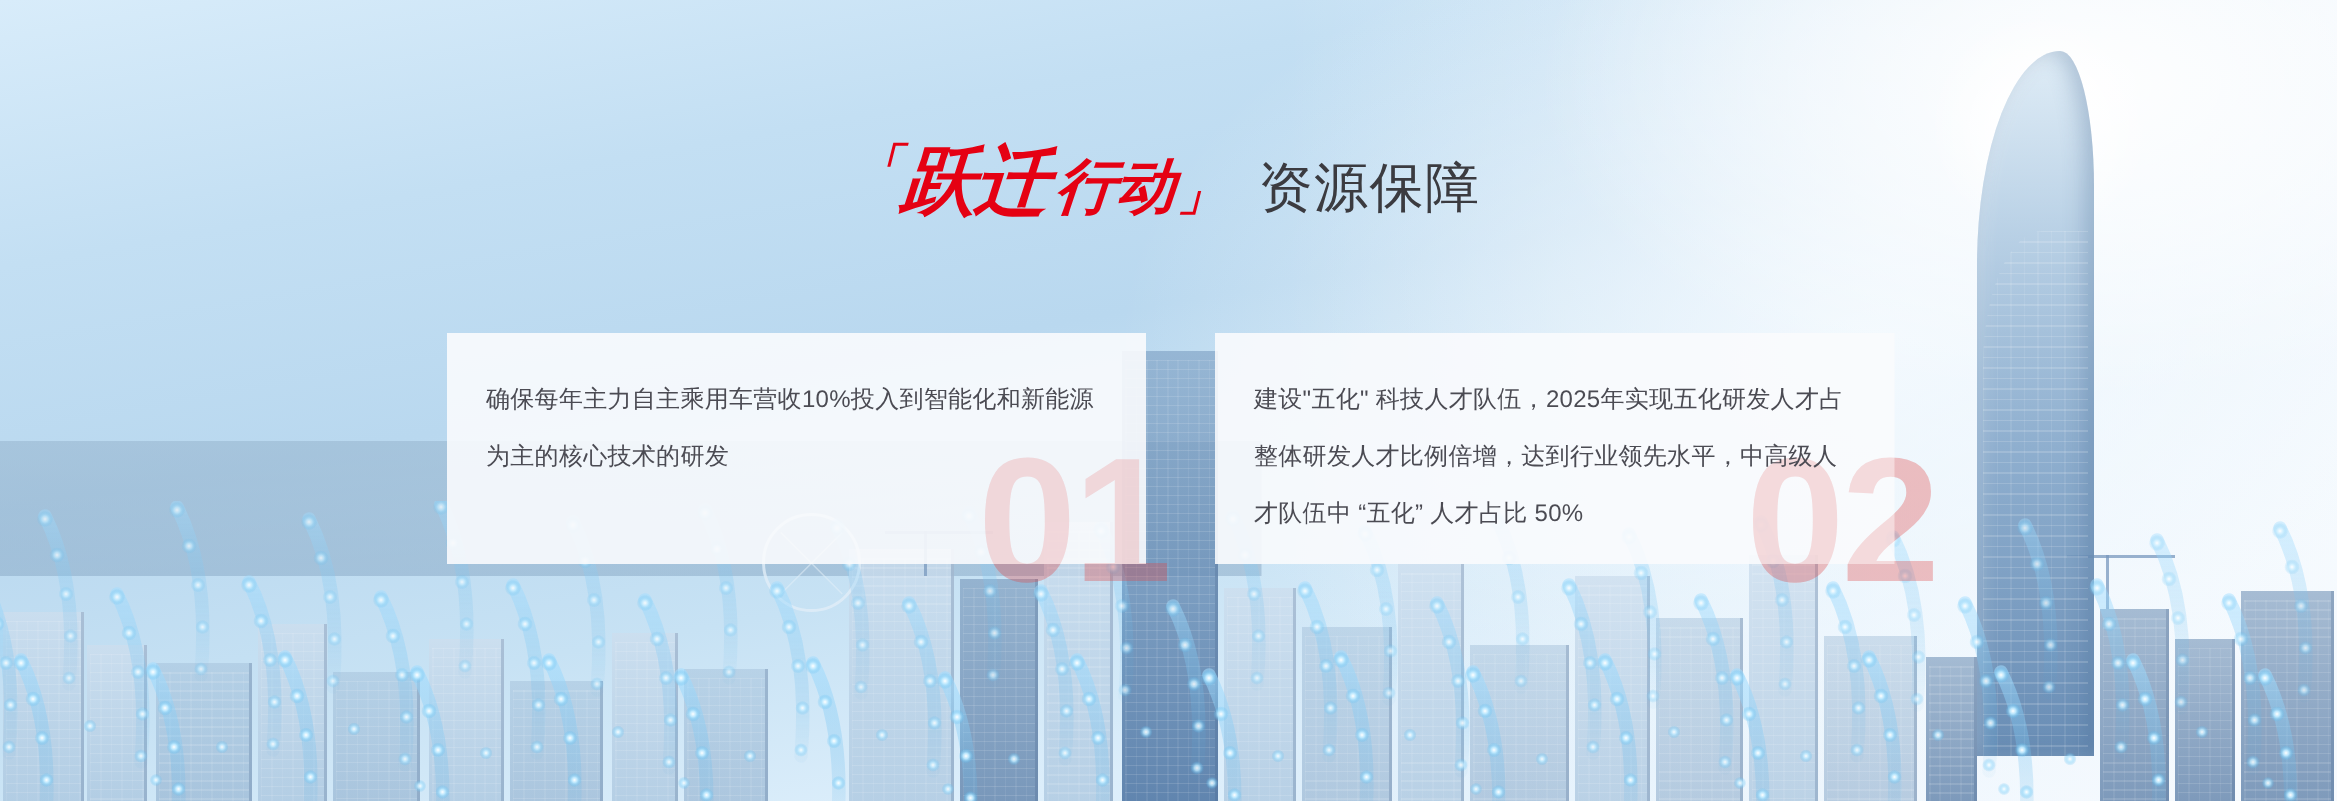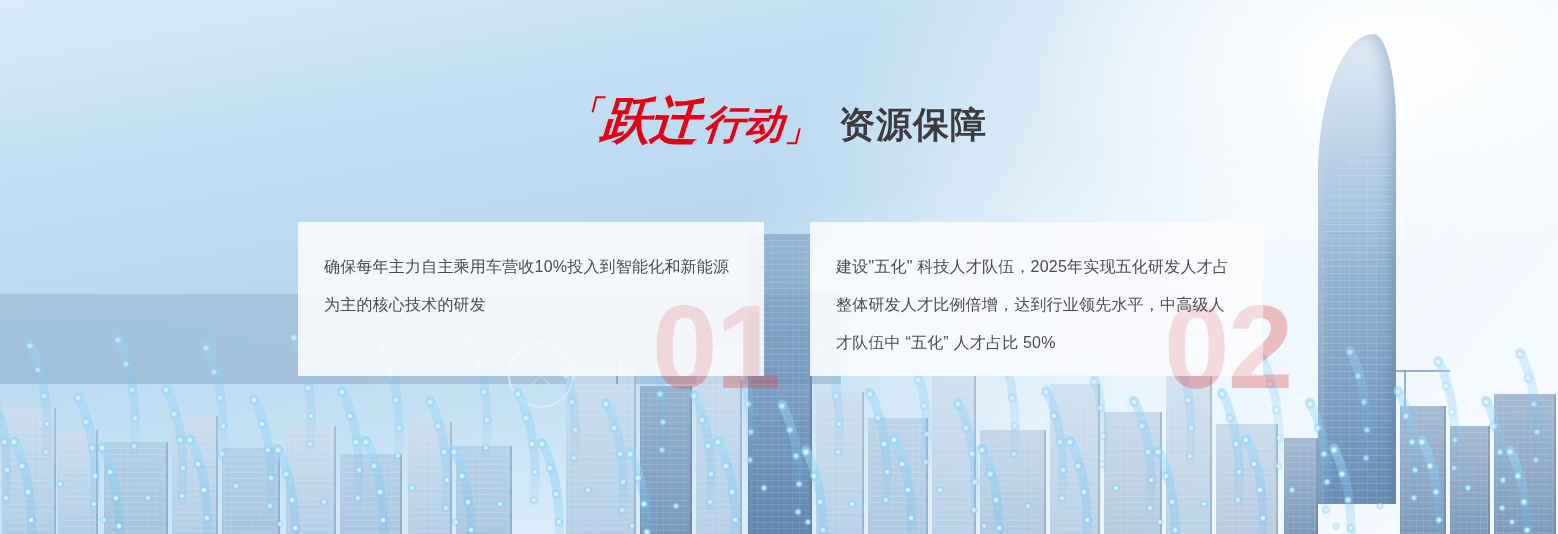--- a/index.html
+++ b/index.html
@@ -186,21 +186,21 @@
     font-weight: 700;
     font-style: italic;
     line-height: 1;
     letter-spacing: 0px;
     color: #E50113;
     transform: skewX(-5deg);
     margin-left: 5px;
   }
   .title-text {
     font-size: 36px;
-    font-weight: 700;
+    font-weight: 400;
     line-height: 1;
     color: #3b3b40;
     letter-spacing: 1px;
     padding-bottom: 3px;
     text-align: center;
   }
 
   
   .ghost-number {
     position: absolute;

